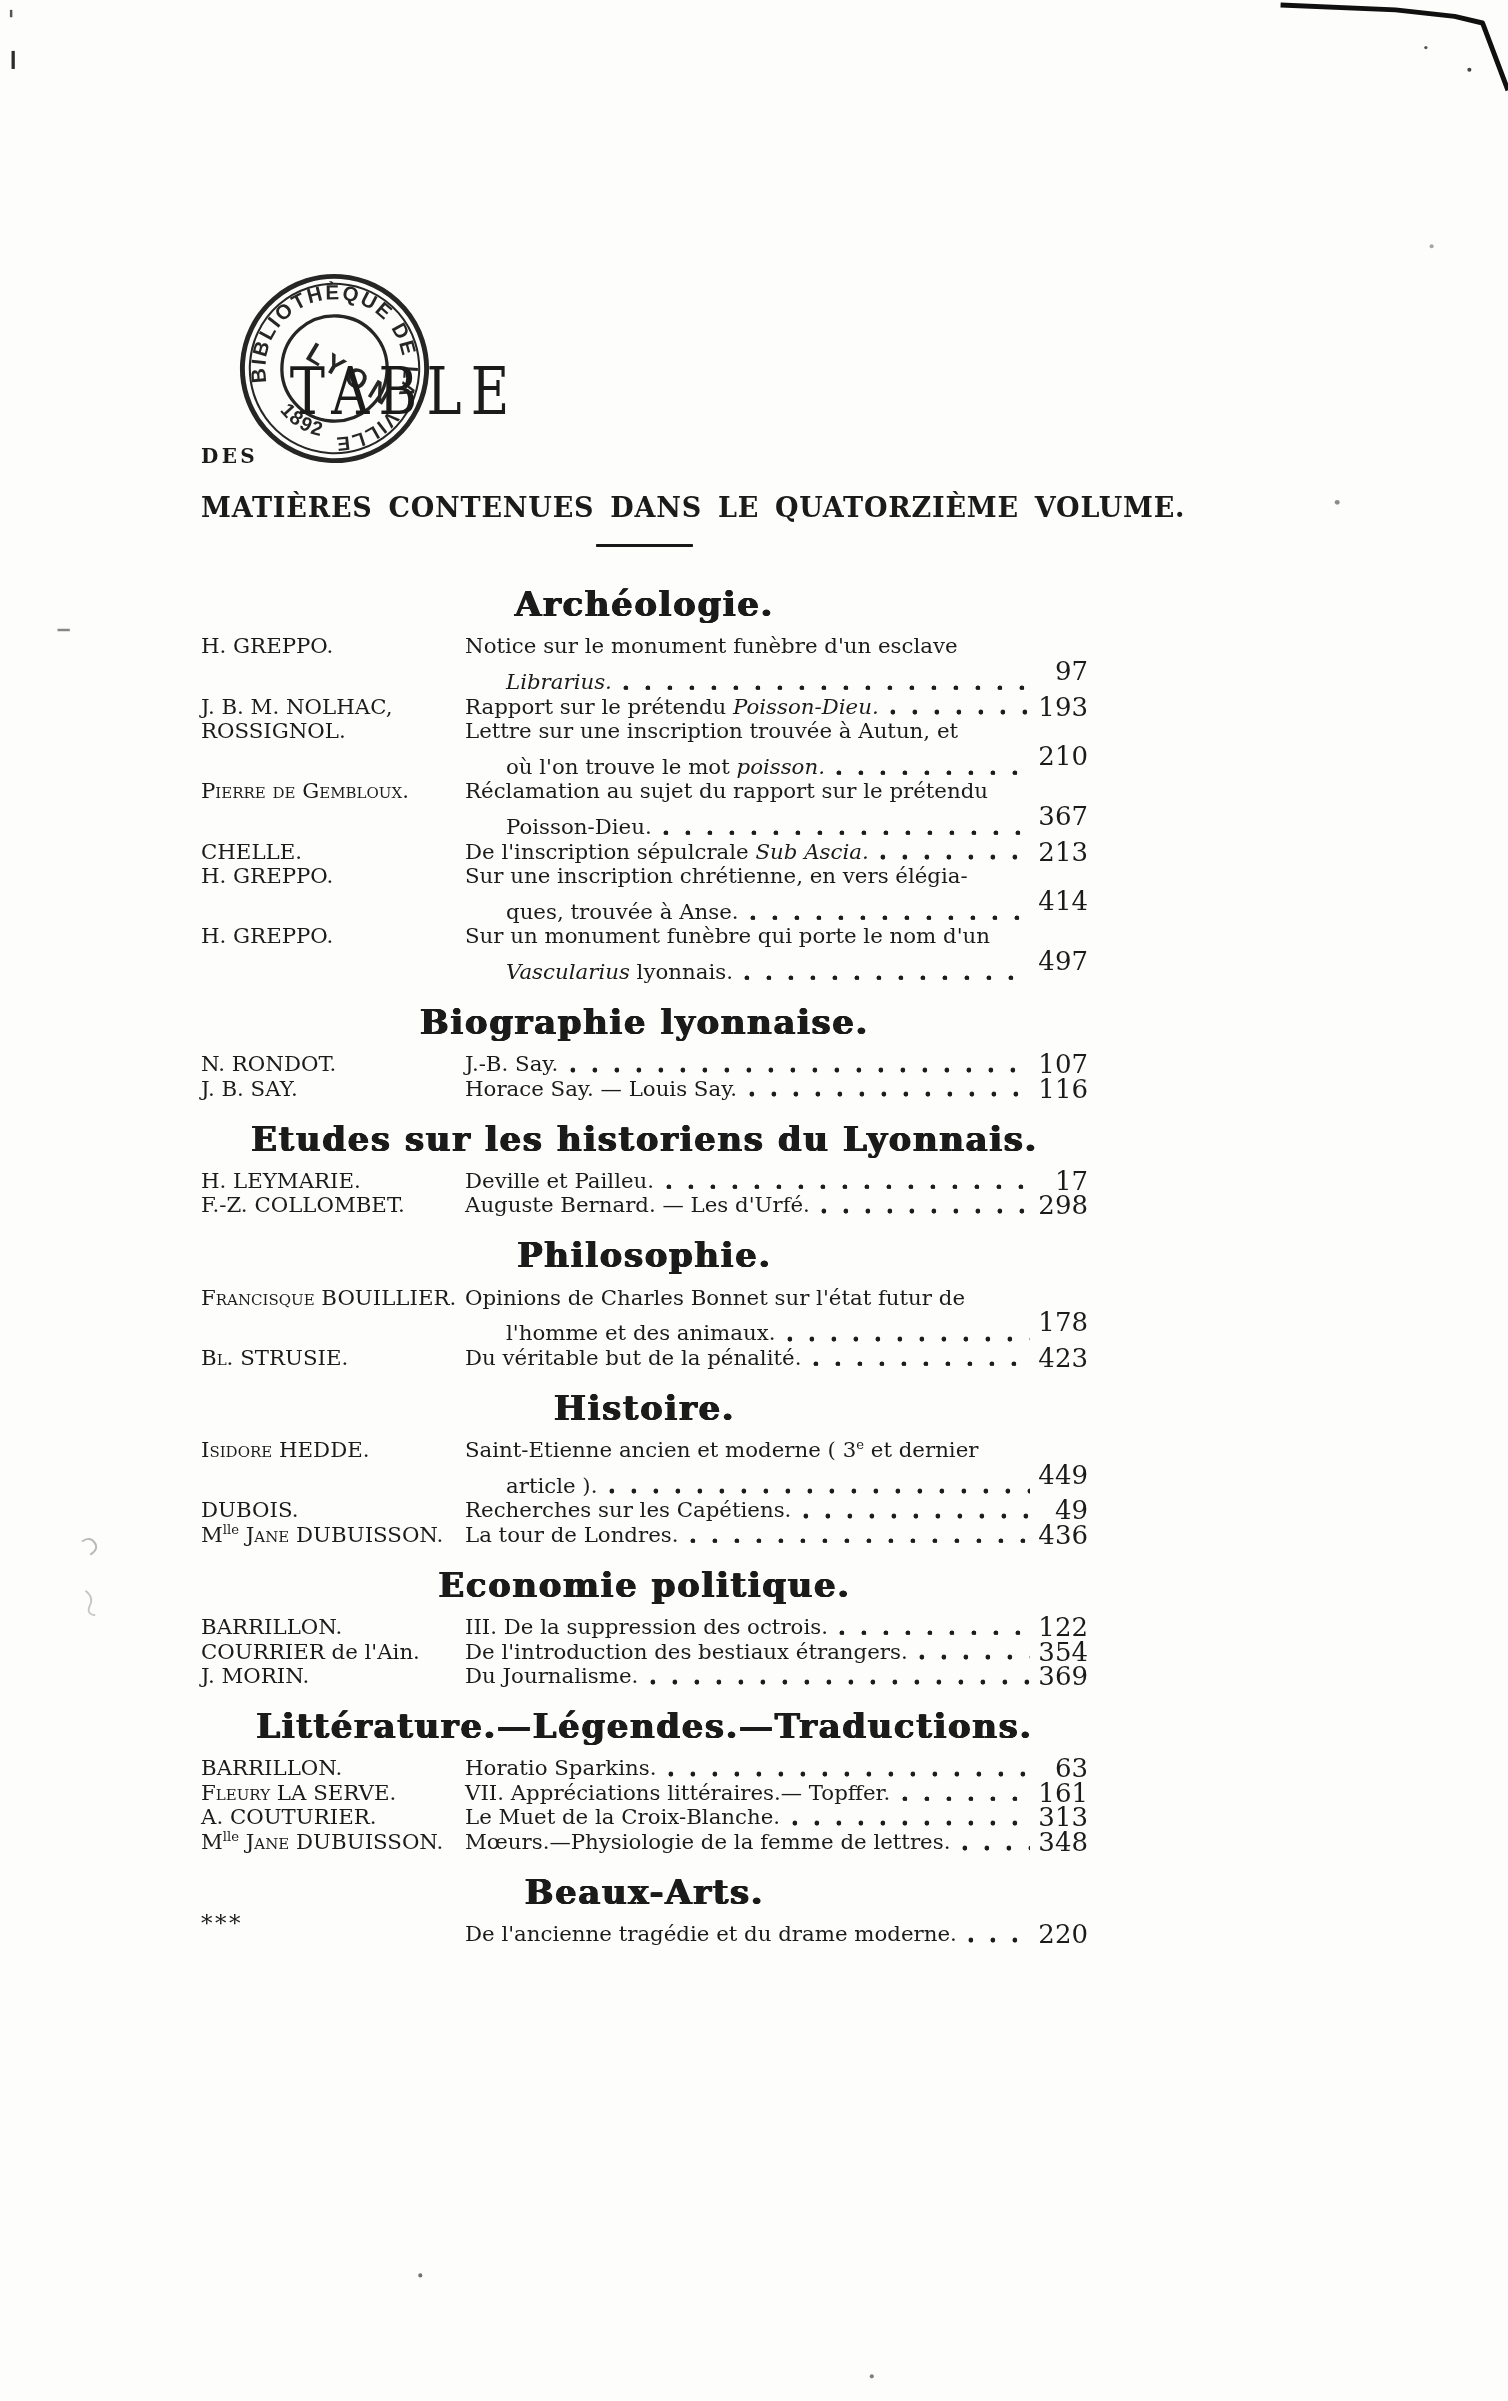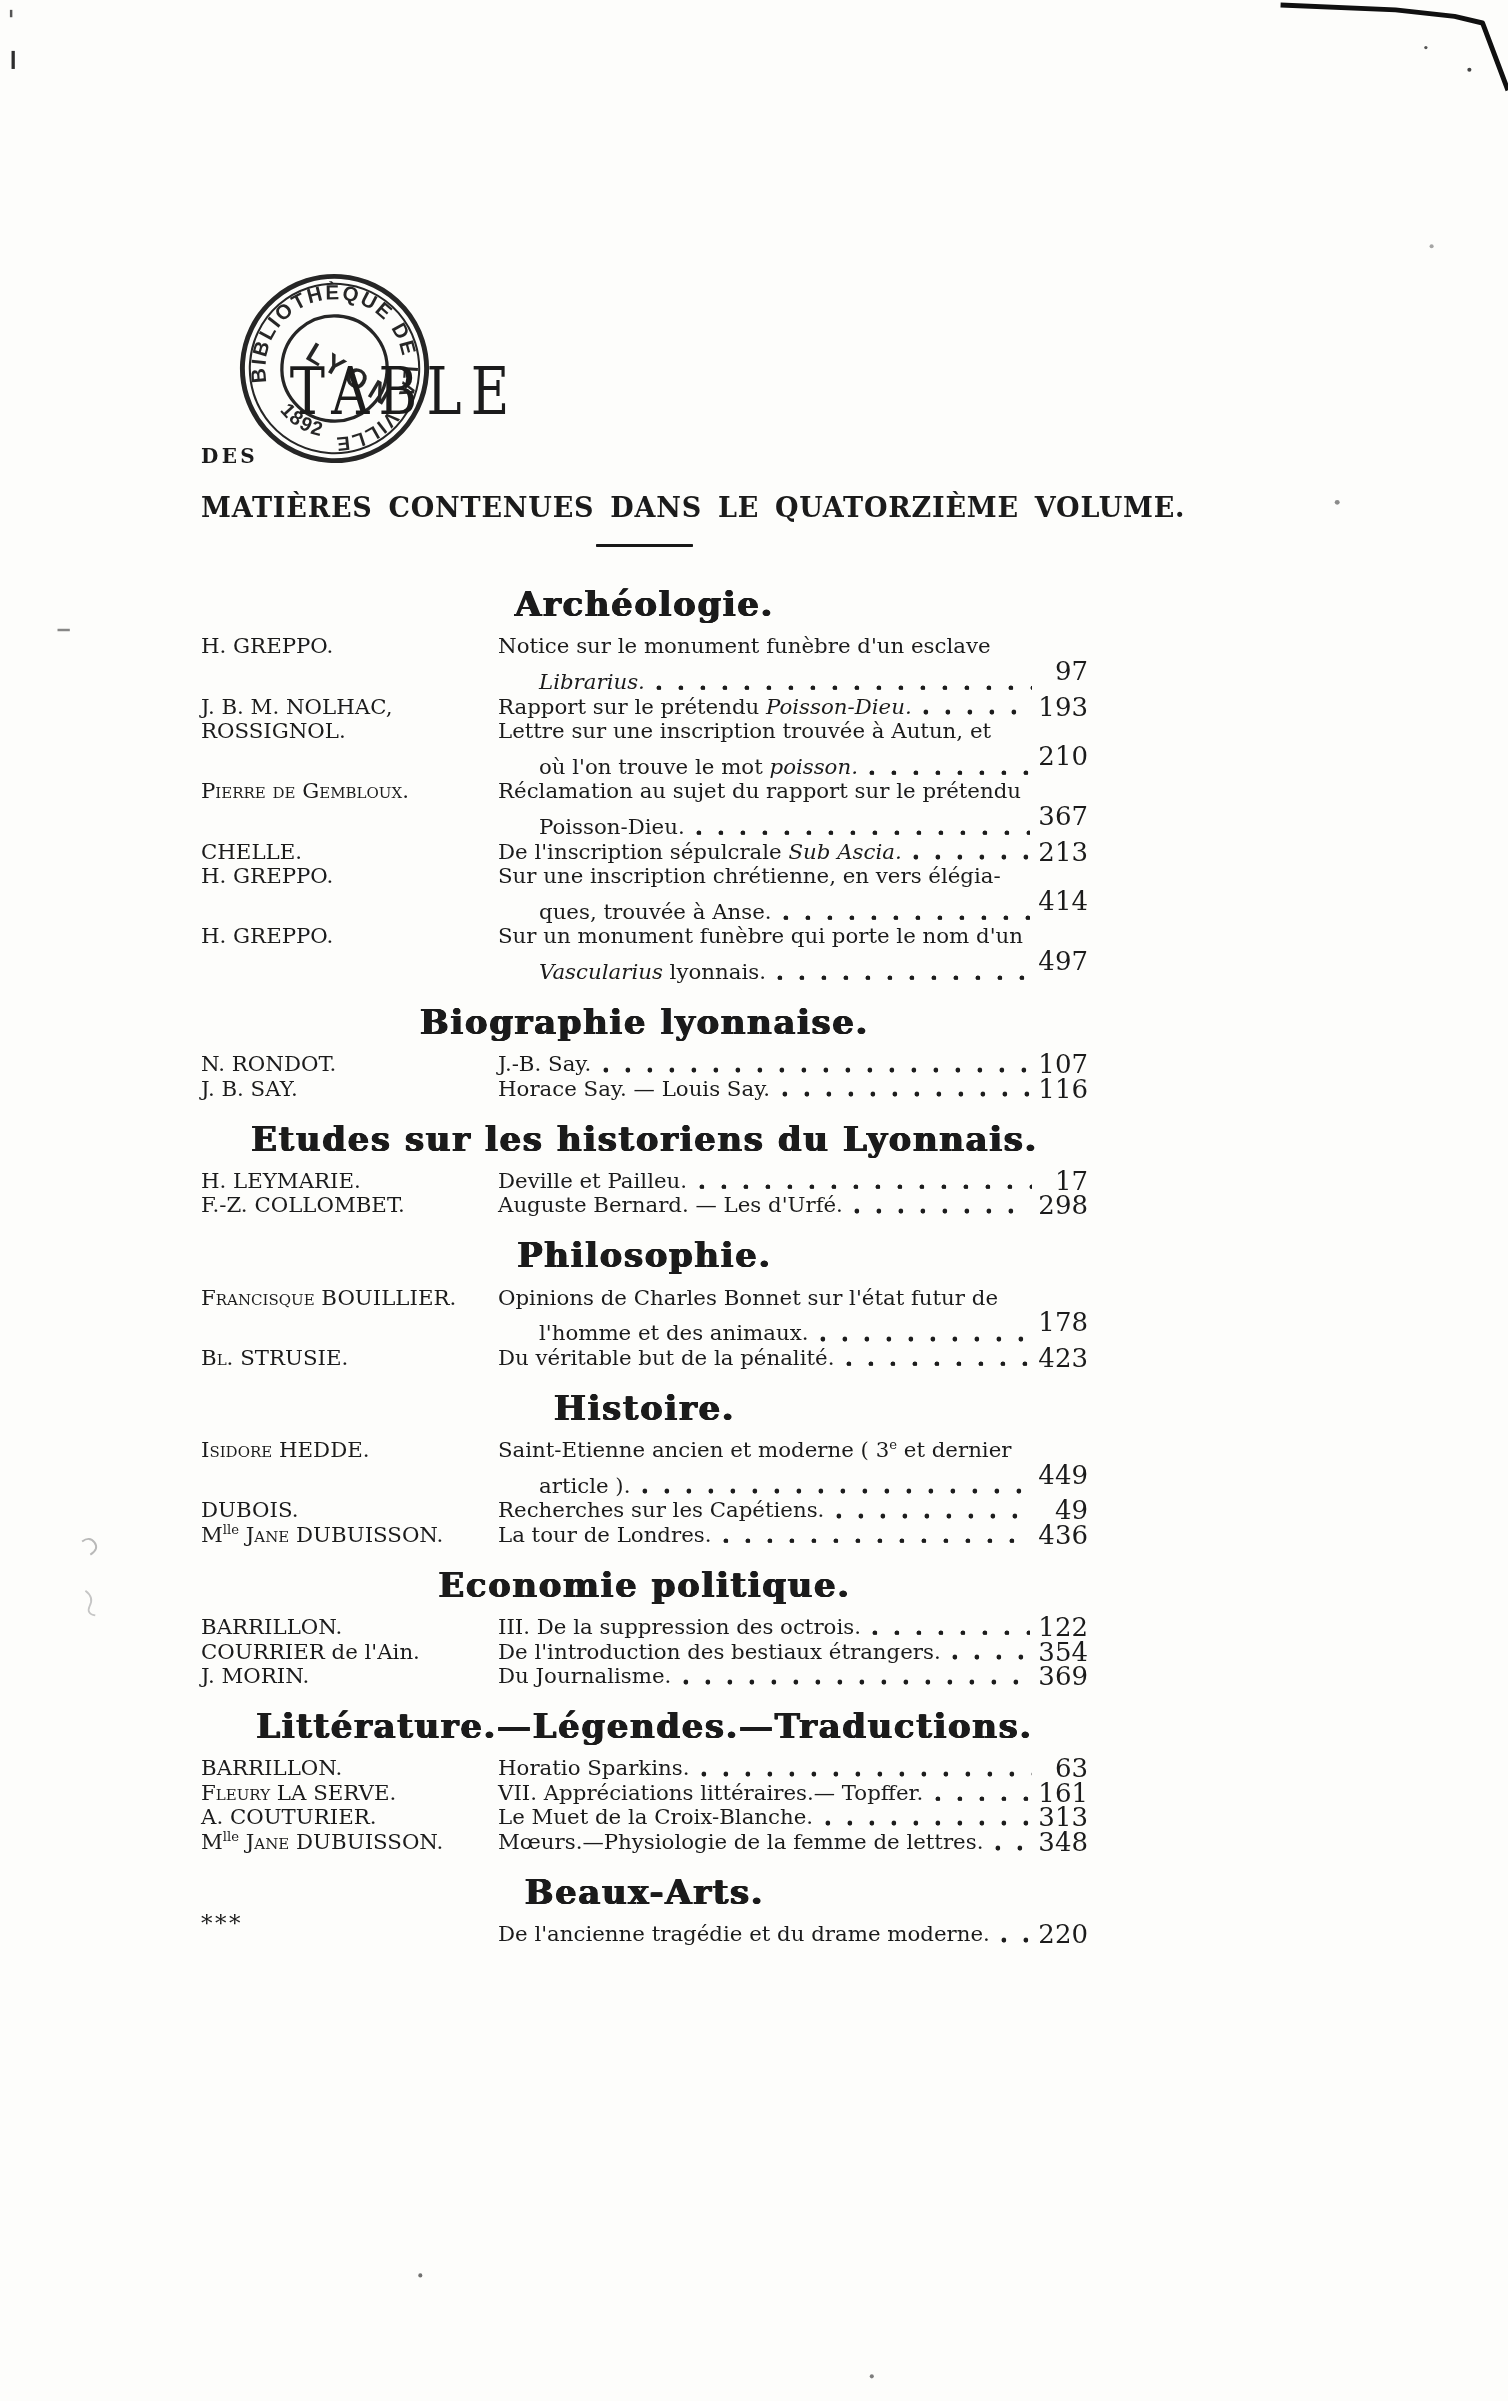--- a/index.html
+++ b/index.html
@@ -19,21 +19,21 @@
   .t-des{margin-top:23px; font-size:20px; line-height:17px; font-weight:bold; letter-spacing:3.3px;}
   .t-sub{margin-top:28px; font-size:27px; line-height:29.6px; font-weight:bold; letter-spacing:0.8px; word-spacing:5.7px; white-space:nowrap;}
   .t-rule{margin:21.3px auto 0; width:97px; height:3.3px; background:#181818; border-radius:0.8px;}
   
   .sec-heading{
     text-align:center; font-size:34px; line-height:43px; margin:16.4px 0 8.2px;
     font-weight:bold; letter-spacing:1.6px;
     text-shadow:0.7px 0 currentColor,-0.7px 0 currentColor,0 0.4px currentColor;
   }
   .sec-heading:first-child{margin-top:36px;}
-  .row{display:flex; align-items:center; line-height:24.6px; font-size:21.3px;gap:33px;}
+  .row{display:flex; align-items:center; line-height:24.6px; font-size:21.3px;}
   .author{flex:0 0 264px; white-space:nowrap; overflow:visible;}
   .author.sc{font-variant:small-caps;}
   .author sup,.title-text sup{font-size:62%; vertical-align:super; line-height:0; font-variant:normal;}
   .author.raised{position:relative; top:-11.5px; letter-spacing:2.5px; font-size:23px;}
   .line-content{flex:1 1 auto; display:flex; align-items:flex-start; min-width:0;}
   .title-text{white-space:nowrap;}
   .title-text.indent{padding-left:41px;margin-top:11px;}
   .it{font-style:italic;}
   .leader{
     flex:1 1 19.7px; height:5.7px; align-self:flex-end; margin:0 8.2px 4.1px 11.5px;

